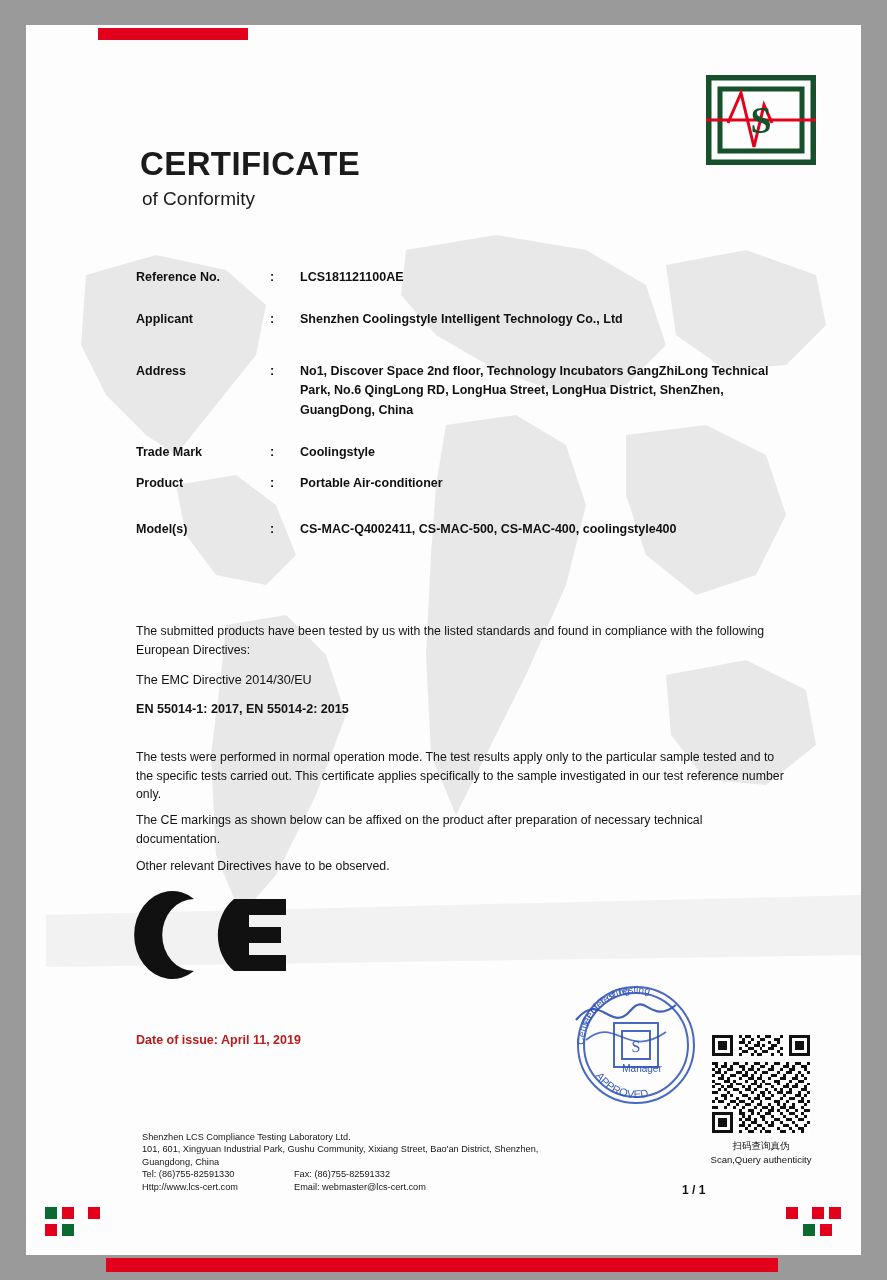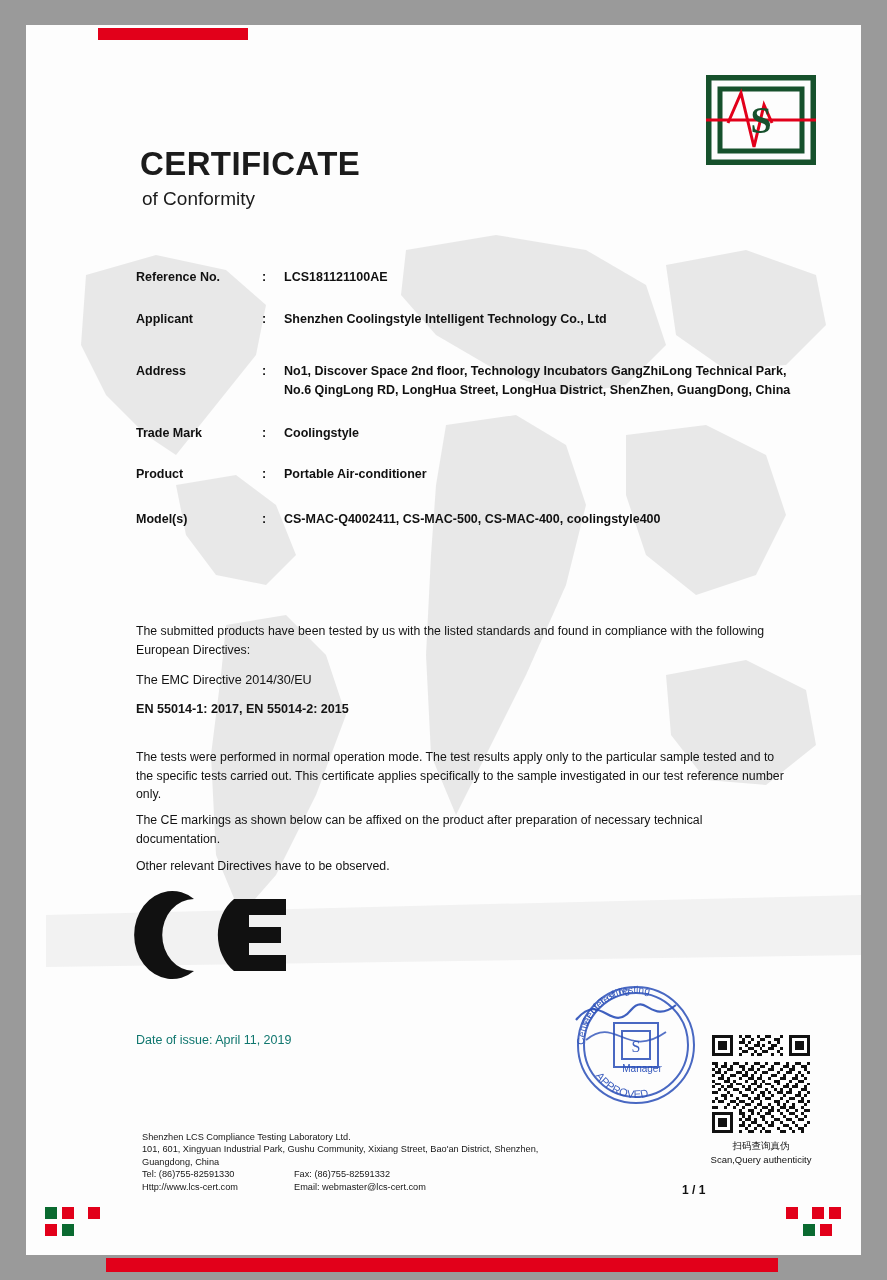--- a/index.html
+++ b/index.html
@@ -83,20 +83,21 @@
     top: 243px;
     width: 660px;
   }
   .field-row {
     display: flex;
     margin-bottom: 23px;
     font-size: 12.5px;
     font-weight: bold;
     color: #101010;
     line-height: 1.55;
+    gap: 8px;
   }
   .field-label { width: 126px; flex: 0 0 126px; }
   .field-colon { width: 22px; flex: 0 0 22px; }
   .field-value { flex: 1; }
 
   
   .body-text {
     position: absolute;
     left: 110px;
     width: 652px;
@@ -119,22 +120,22 @@
     width: 160px;
     height: 100px;
   }
 
   
   .date-issue {
     position: absolute;
     left: 110px;
     top: 1008px;
     font-size: 12.5px;
-    font-weight: normal;
-    color: #0f766e;
+    font-weight: bold;
+    color: #b91c1c;
   }
 
   
   .stamp {
     position: absolute;
     left: 530px;
     top: 955px;
     width: 160px;
     height: 130px;
   }
@@ -234,21 +235,21 @@
       <div class="field-row" style="margin-bottom:32px;">
         <div class="field-label">Applicant</div>
         <div class="field-colon">:</div>
         <div class="field-value">Shenzhen Coolingstyle Intelligent Technology Co., Ltd</div>
       </div>
       <div class="field-row" style="">
         <div class="field-label">Address</div>
         <div class="field-colon">:</div>
         <div class="field-value">No1, Discover Space 2nd floor, Technology Incubators GangZhiLong Technical Park, No.6 QingLong RD, LongHua Street, LongHua District, ShenZhen, GuangDong, China</div>
       </div>
-      <div class="field-row" style="margin-bottom:22px;">
+      <div class="field-row" style="margin-bottom:12px;">
         <div class="field-label">Trade Mark</div>
         <div class="field-colon">:</div>
         <div class="field-value">Coolingstyle</div>
       </div>
       <div class="field-row" style="margin-bottom:26px;">
         <div class="field-label">Product</div>
         <div class="field-colon">:</div>
         <div class="field-value">Portable Air-conditioner</div>
       </div>
       <div class="field-row">

